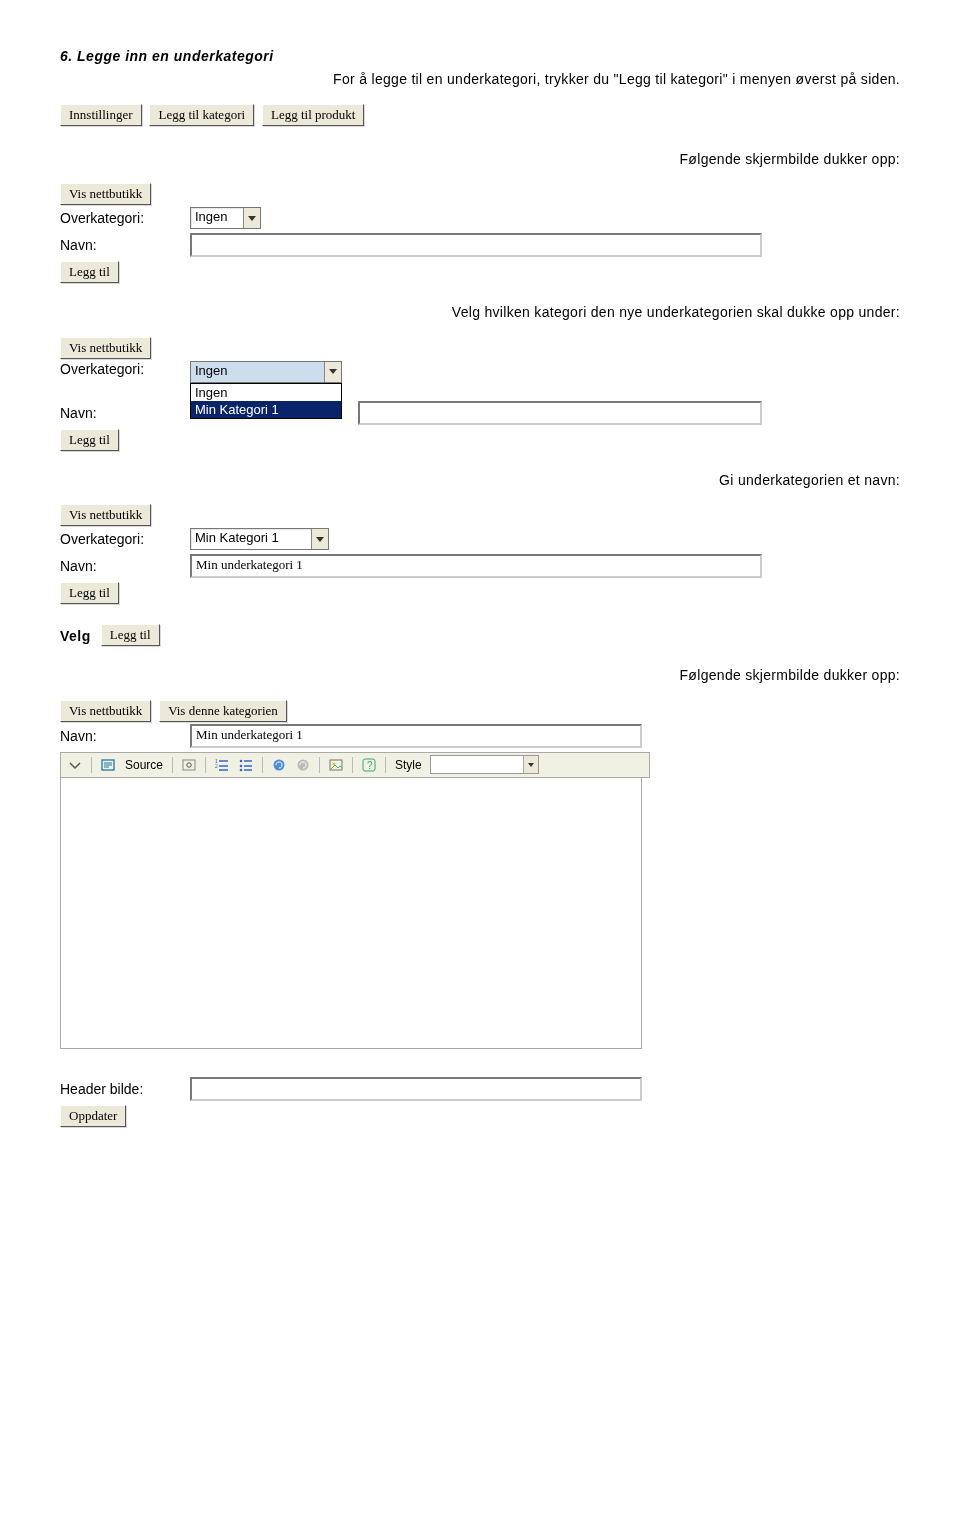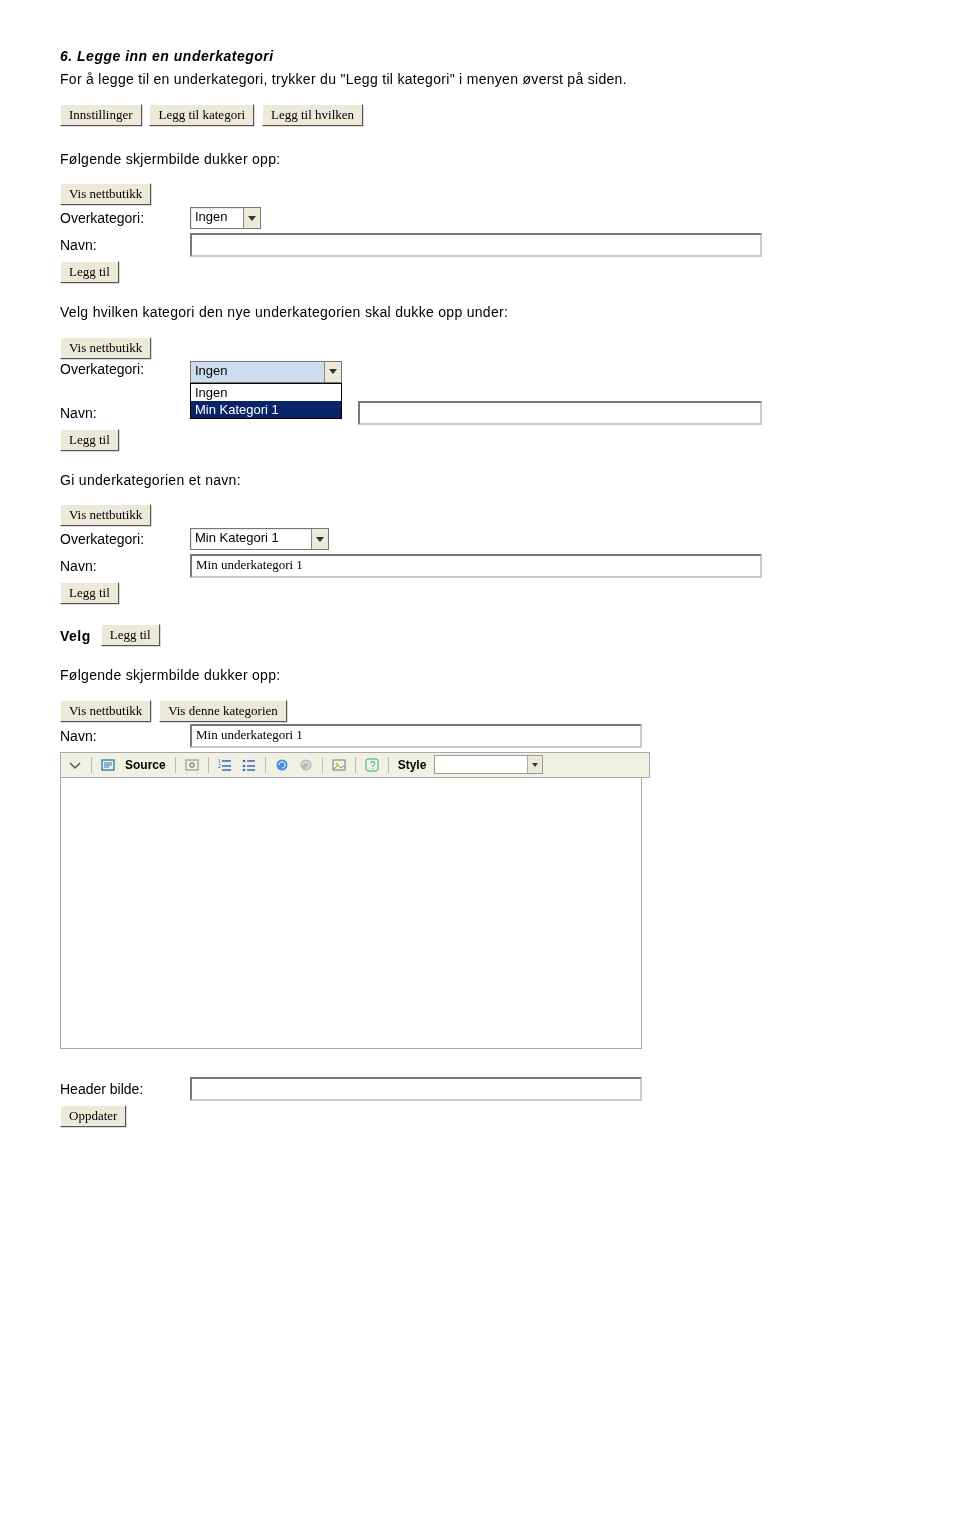--- a/index.html
+++ b/index.html
@@ -15,20 +15,21 @@
   .heading {
     font-weight: bold;
     letter-spacing: 0.5px;
     margin-bottom: 6px;
     font-style: italic;
   }
   .para {
     line-height: 1.4;
     margin-bottom: 14px;
     letter-spacing: 0.3px;
+    text-align: right;
   }
   .btn {
     display: inline-block;
     background: #ECE9D8;
     border: 1px solid #888;
     border-top-color: #fff;
     border-left-color: #fff;
     border-bottom-color: #555;
     border-right-color: #555;
     padding: 2px 8px;
@@ -136,21 +137,20 @@
   .tb-icon {
     width: 18px;
     height: 18px;
     display: inline-flex;
     align-items: center;
     justify-content: center;
     border: 1px solid transparent;
   }
   .tb-text {
     padding: 0 3px;
-    font-weight: bold;
   }
   .tb-select {
     display: inline-flex;
     align-items: stretch;
     border: 1px solid #999;
     background: #fff;
     height: 17px;
     margin-left: 1px;
   }
   .tb-select .tb-s-text {
@@ -184,21 +184,21 @@
 </style>
 </head>
 <body>
 
 <div class="heading">6. Legge inn en underkategori</div>
 <div class="para">For å legge til en underkategori, trykker du "Legg til kategori" i menyen øverst på siden.</div>
 
 <div class="btn-row">
   <span class="btn">Innstillinger</span>
   <span class="btn">Legg til kategori</span>
-  <span class="btn">Legg til hvilken</span>
+  <span class="btn">Legg til produkt</span>
 </div>
 
 <div class="para">Følgende skjermbilde dukker opp:</div>
 
 <div class="form-block">
   <div><span class="btn">Vis nettbutikk</span></div>
   <div class="form-row">
     <span class="form-label">Overkategori:</span>
     <span class="select">
       <span class="select-text">Ingen</span>

